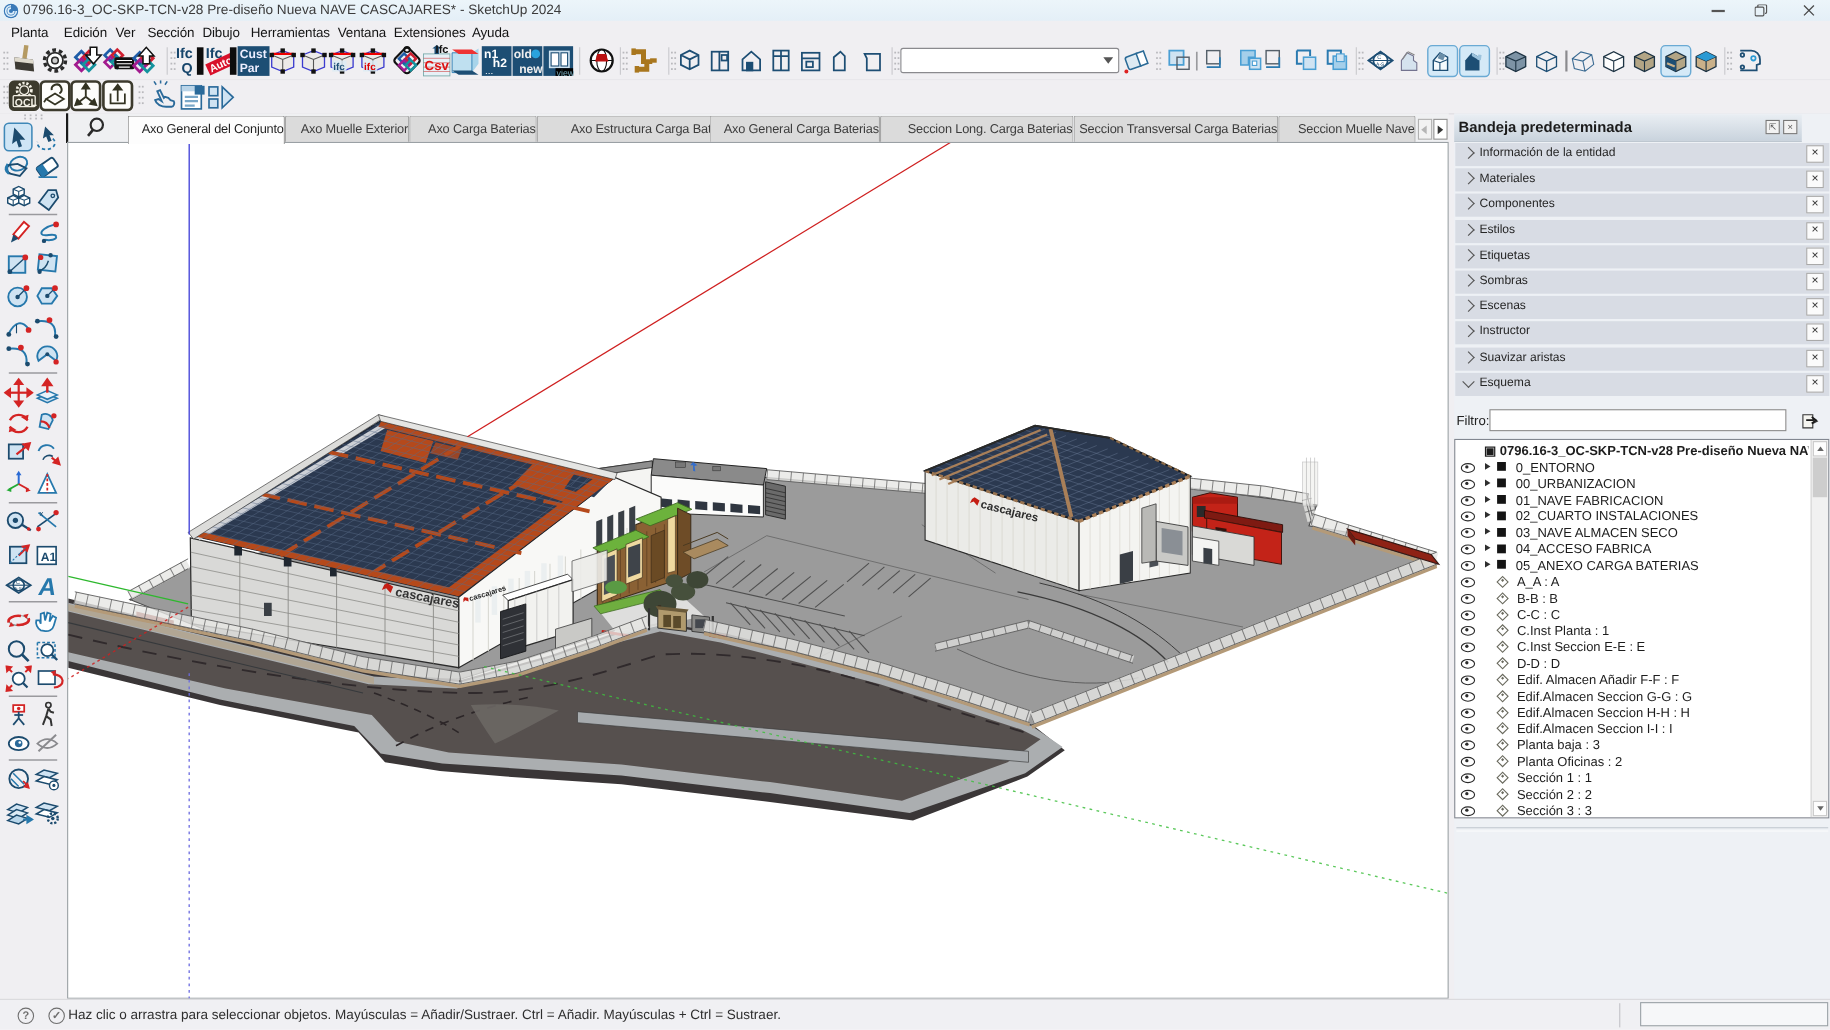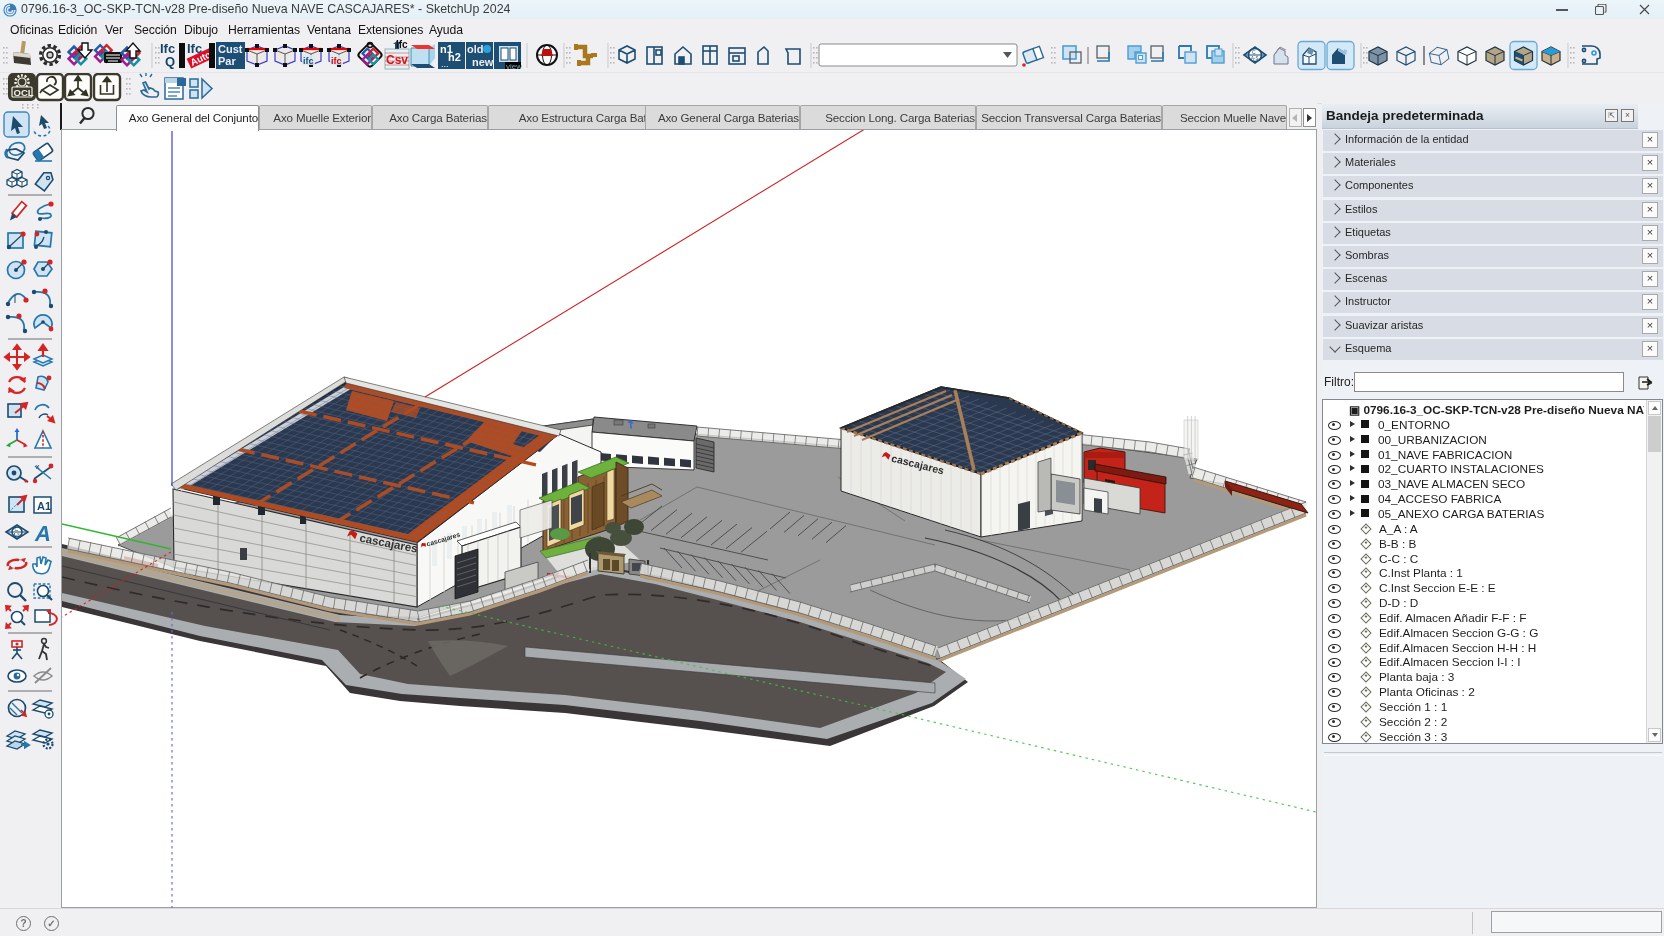--- a/index.html
+++ b/index.html
@@ -49,21 +49,21 @@
 <div id="title" class="abs">0796.16-3_OC-SKP-TCN-v28 Pre-diseño Nueva NAVE CASCAJARES* - SketchUp 2024</div>
 <div class="wbtn" style="left:1556px;top:9px;width:12px;height:2px;background:#555"></div>
 <svg class="abs" style="left:1595px;top:4px" width="12" height="12" viewBox="0 0 12 12">
 <rect x="0.5" y="2.5" width="8" height="8" rx="1" fill="none" stroke="#555" stroke-width="1.1"></rect>
 <path d="M3 2.5 V1.2 a1 1 0 0 1 1-1 h6 a1 1 0 0 1 1 1 v6 a1 1 0 0 1 -1 1 H9.5" fill="none" stroke="#555" stroke-width="1.1"></path>
   </svg>
 <svg class="abs" style="left:1639px;top:4px" width="11" height="11" viewBox="0 0 11 11">
 <path d="M1 1 L10 10 M10 1 L1 10" stroke="#4a4a4a" stroke-width="1.2"></path>
   </svg>
 <div id="menubar" class="abs"></div>
-<span class="mi" style="left:10px">Oficinas</span>
+<span class="mi" style="left:10px">Planta</span>
 <span class="mi" style="left:58px">Edición</span>
 <span class="mi" style="left:105px">Ver</span>
 <span class="mi" style="left:134px">Sección</span>
 <span class="mi" style="left:184px">Dibujo</span>
 <span class="mi" style="left:228px">Herramientas</span>
 <span class="mi" style="left:307px">Ventana</span>
 <span class="mi" style="left:358px">Extensiones</span>
 <span class="mi" style="left:429px">Ayuda</span>
 <div id="tb1" class="abs"></div>
 <div id="tb2" class="abs"></div>
@@ -1475,14 +1475,15 @@
     </div>
 <div class="spl" style="left:39px;top:332.7px">
       <b></b>
     </div>
 <div class="treerow" style="left:56px;top:329.7px">Sección 3 : 3</div>
 </div>
 <div class="abs" style="left:1324px;top:752px;width:338px;height:2px;border-top:1px solid #c3c9d2;border-bottom:1px solid #fafbfc"></div>
 <div id="statusbar" class="abs">
 <div class="scirc" style="left:16px">?</div>
 <div class="scirc" style="left:44px">✓</div>
+<div id="stext" class="abs">Haz clic o arrastra para seleccionar objetos. Mayúsculas = Añadir/Sustraer. Ctrl = Añadir. Mayúsculas + Ctrl = Sustraer.</div>
 </div>
 <div id="ssep" class="abs"></div>
 <div id="measure" class="abs"></div>
 </body></html>

